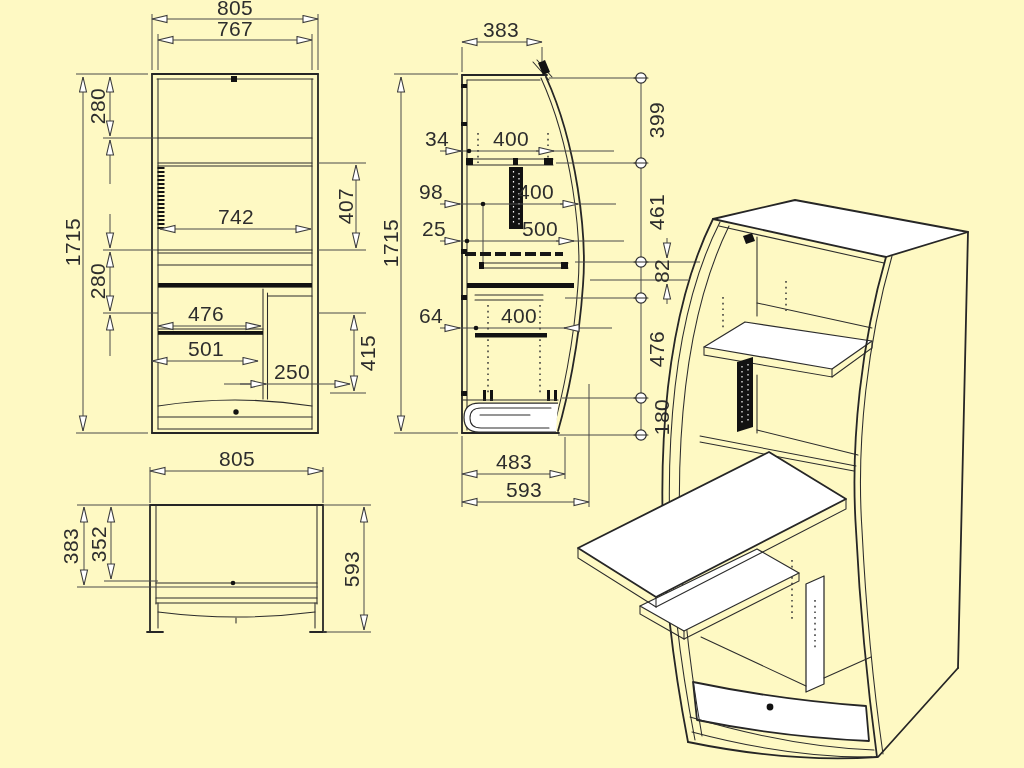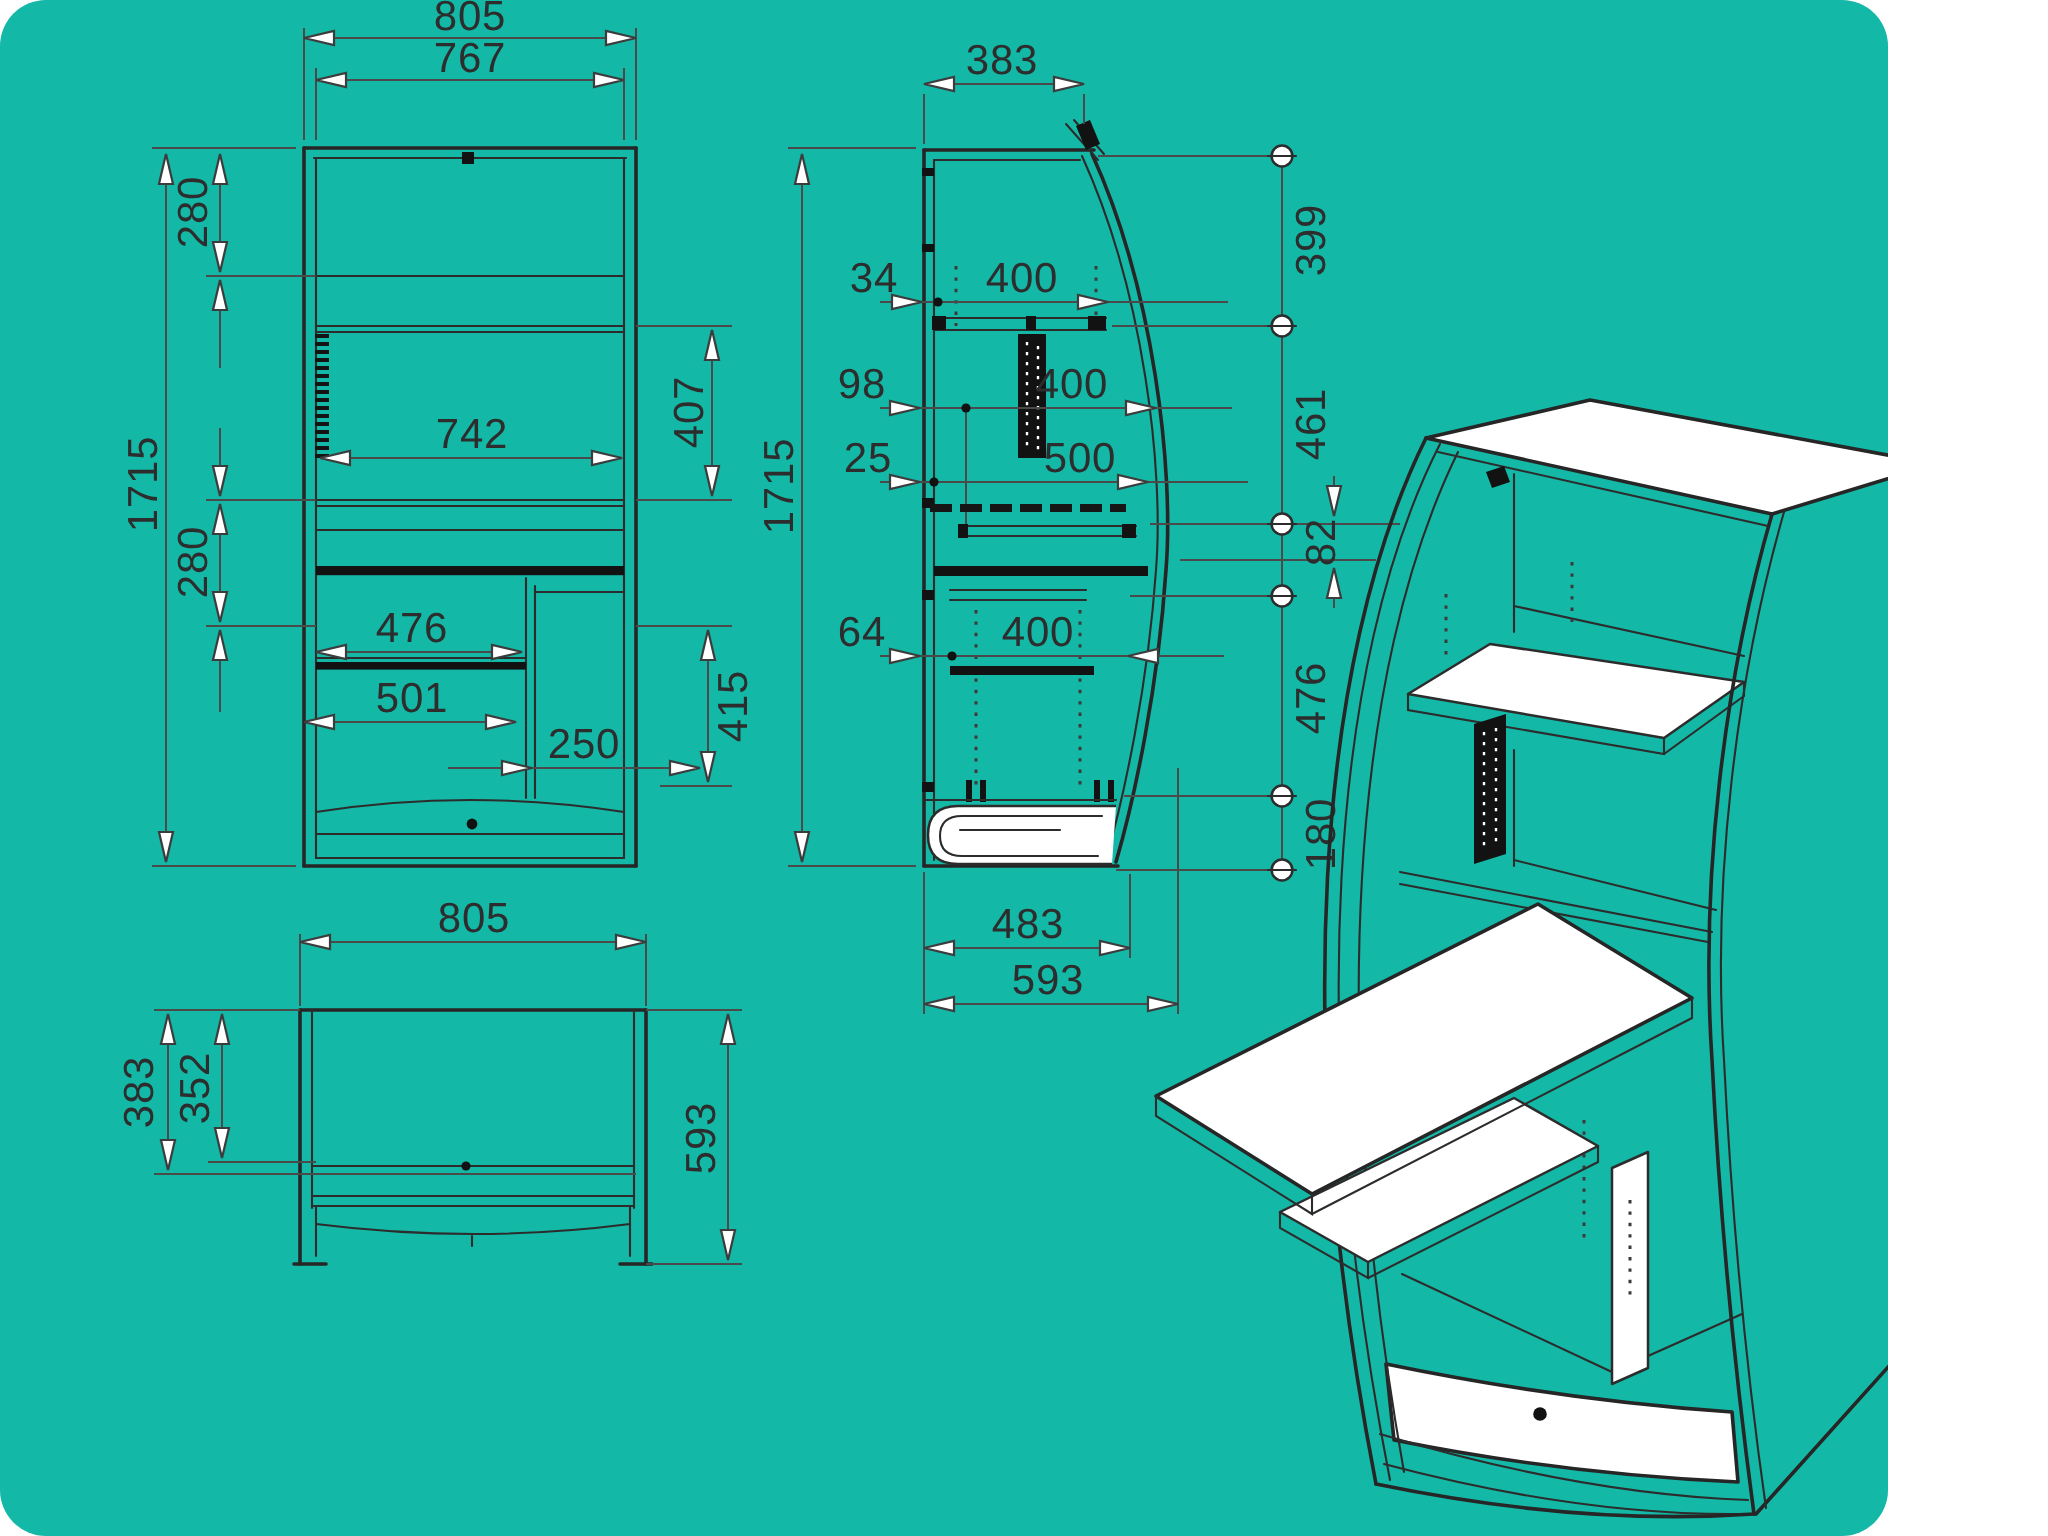--- a/index.html
+++ b/index.html
@@ -1,16 +1,16 @@
 <!DOCTYPE html>
 <html><head>
 <meta charset="utf-8">
 <style>
   html,body{margin:0;padding:0;background:#ffffff;}
-  .stage{position:relative;width:944px;height:768px;background:#14b8a6;overflow:hidden;border-radius:23px;}
+  .stage{position:relative;width:1024px;height:768px;background:#fef9c3;overflow:hidden;}
   svg{display:block;}
   text{font-family:"Liberation Sans",sans-serif;font-size:21px;fill:#2d2d2d;text-anchor:middle;letter-spacing:.4px;}
   .vt{dominant-baseline:central;}
   .ol{stroke:#262626;stroke-width:1.8;fill:none;stroke-linejoin:round;stroke-linecap:round;}
   .olf{stroke:#262626;stroke-width:1.8;fill:#ffffff;stroke-linejoin:round;}
   .md{stroke:#2c2c2c;stroke-width:1.05;fill:none;stroke-linecap:round;}
   .mdf{stroke:#2c2c2c;stroke-width:1.25;fill:#ffffff;stroke-linejoin:round;}
   .dim{stroke:#4a4a4a;stroke-width:1;fill:none;}
   .blk{fill:#121212;stroke:none;}
   .wdot{stroke:#ffffff;stroke-width:1.2;stroke-dasharray:1.6 3.4;fill:none;}

